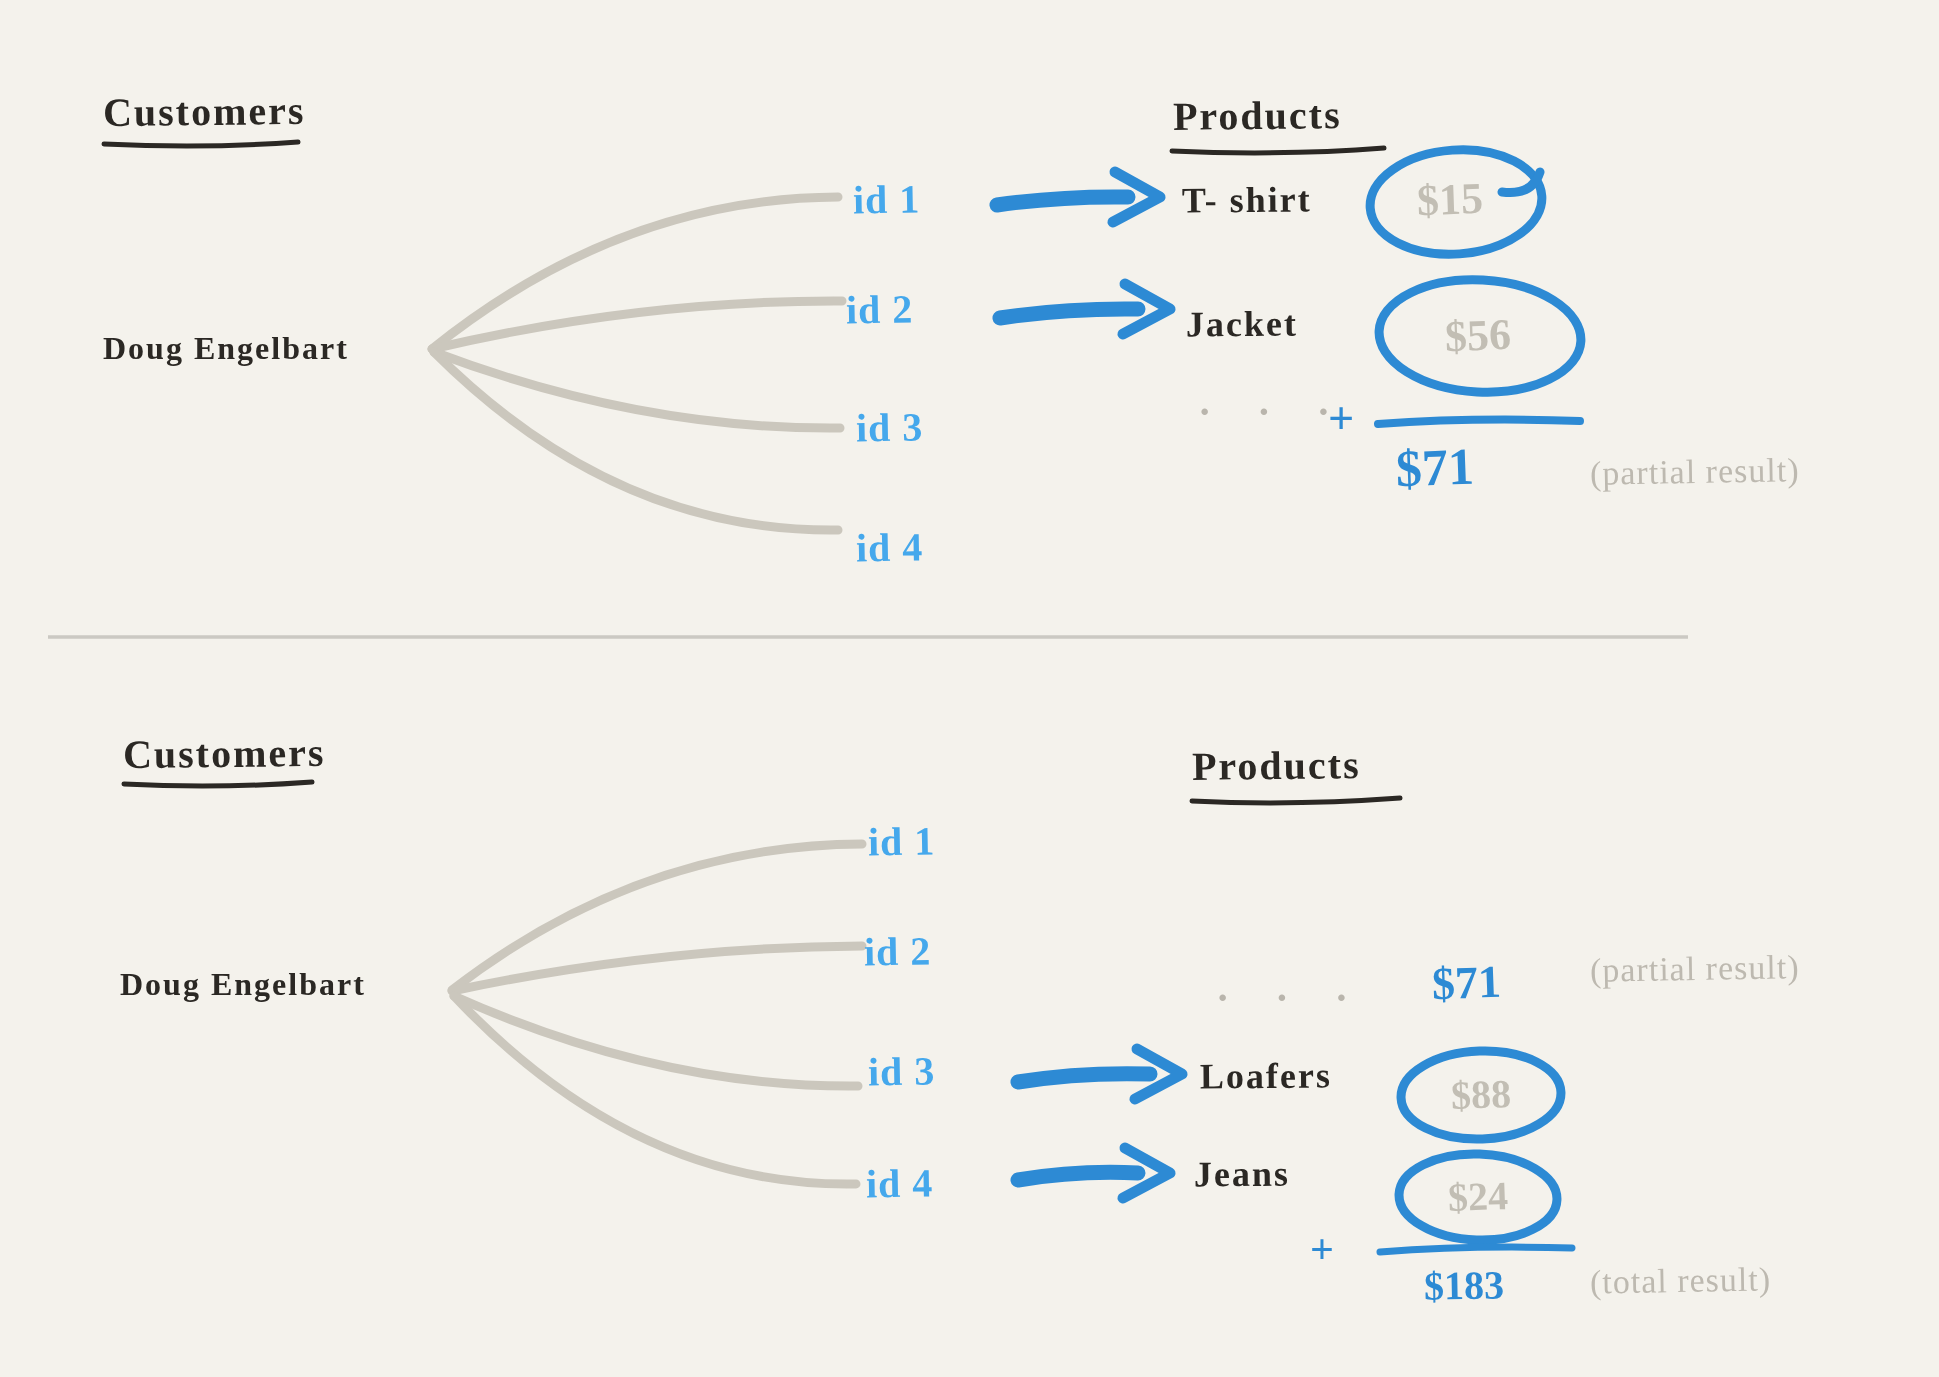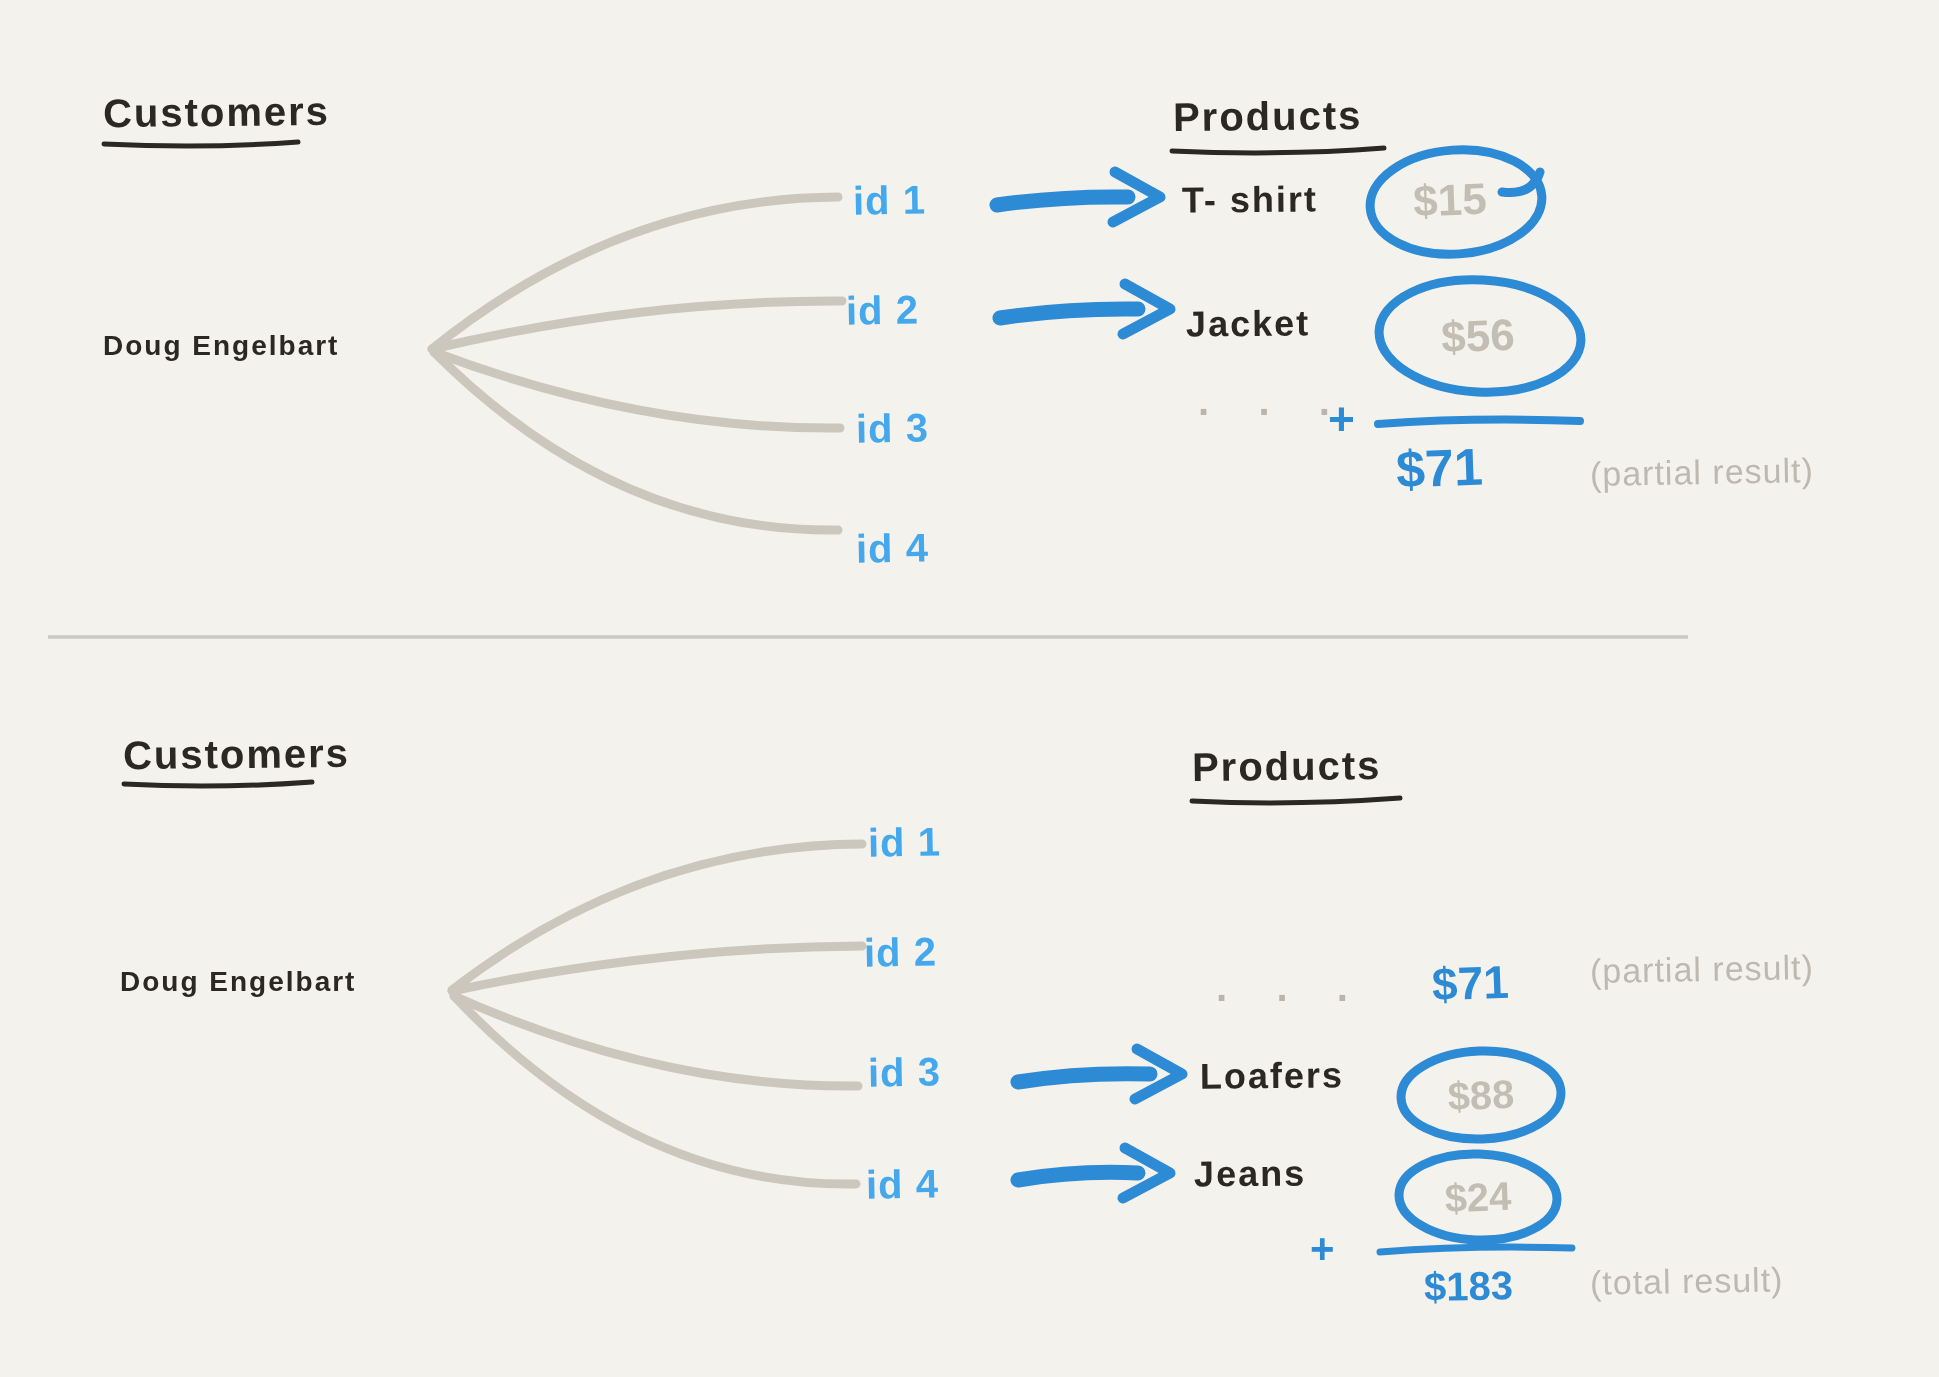--- a/index.html
+++ b/index.html
@@ -3,41 +3,41 @@
 <meta charset="utf-8">
 <style>
   html, body { margin: 0; padding: 0; }
   body { background: #e8e6e0; }
   .canvas {
     position: relative;
     width: 1939px;
     height: 1377px;
     background: #f4f2ec;
     overflow: hidden;
-    font-family: Liberation Sans, sans-serif;
+    font-family: Liberation Serif, serif;
   }
   .artwork {
     position: absolute;
     left: 0; top: 0;
     width: 1939px; height: 1377px;
   }
   .txt {
     position: absolute;
     white-space: nowrap;
     color: #2b2824;
     line-height: 1;
   }
   .heading {
     font-size: 40px;
     font-weight: 700;
     letter-spacing: 2px;
     transform: rotate(-0.6deg);
   }
   .customer {
-    font-size: 28px;
+    font-size: 32px;
     font-weight: 600;
     letter-spacing: 2px;
   }
   .id-label {
     font-size: 40px;
     font-weight: 700;
     color: #45a8ec;
     letter-spacing: 1px;
     transform: rotate(-1deg);
   }

